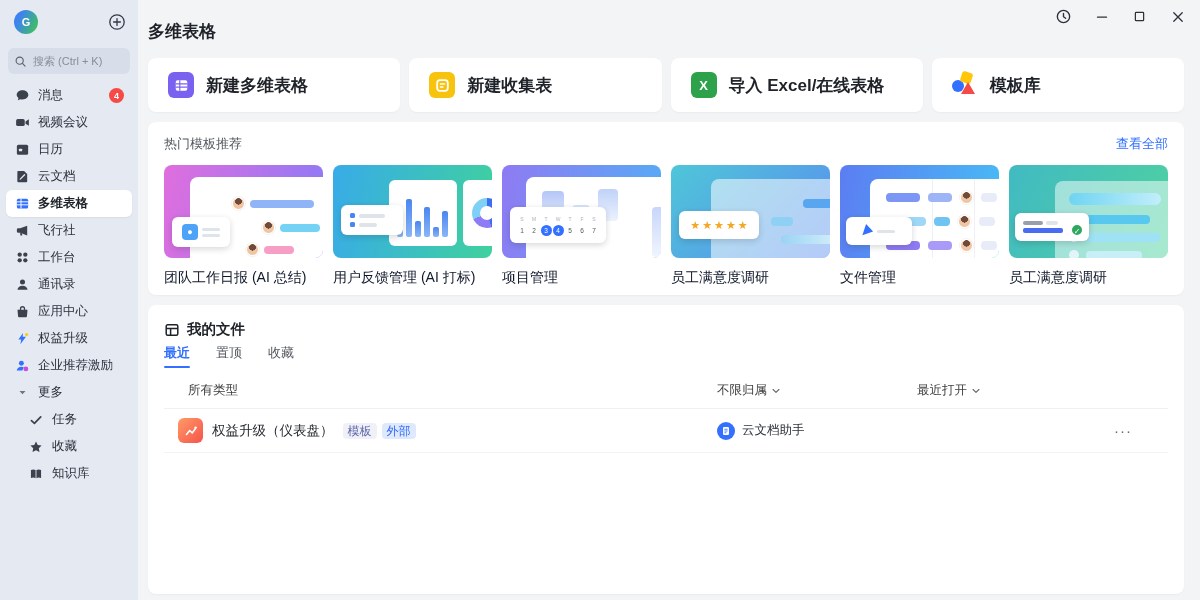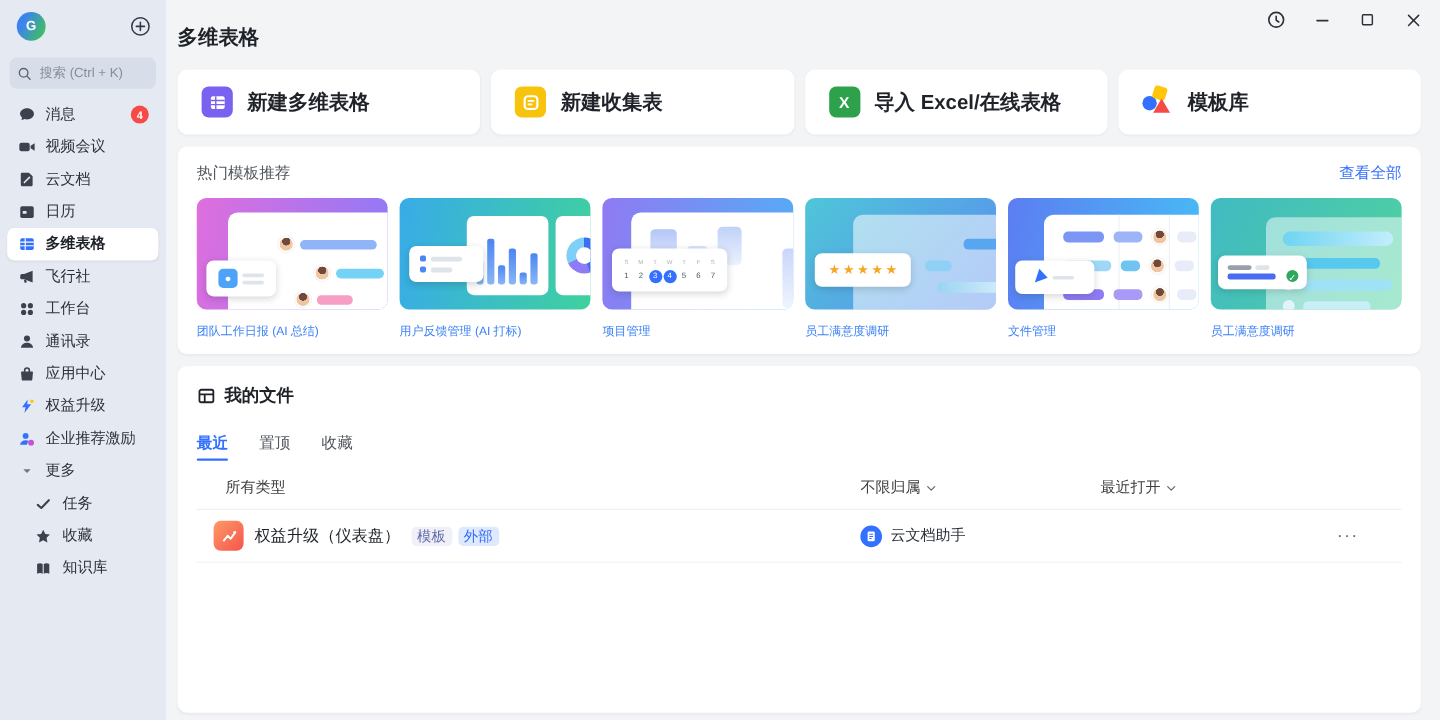--- a/index.html
+++ b/index.html
@@ -47,21 +47,21 @@
   .action-label{font-size:17px;font-weight:700;color:#1f2329;}
 
   .panel{background:#fff;border-radius:8px;box-shadow:0 1px 2px rgba(31,35,41,.04);}
   .templates-panel{margin-top:10px;height:173px;padding:13px 16px 0;}
   .tp-head{display:flex;align-items:center;justify-content:space-between;}
   .tp-title{font-size:13px;color:#51565d;}
   .tp-viewall{font-size:13px;color:#3370ff;cursor:pointer;}
   .tcards{display:flex;gap:10px;margin-top:12px;}
   .tcard{flex:1;cursor:pointer;min-width:0;}
   .thumb{position:relative;height:93px;border-radius:8px;overflow:hidden;}
-  .tlabel{margin-top:11px;font-size:10px;color:#3b82f6;white-space:nowrap;overflow:hidden;}
+  .tlabel{margin-top:11px;font-size:14px;color:#0f172a;white-space:nowrap;overflow:hidden;}
   .tpanel{position:absolute;background:#fff;border-radius:8px;}
   .chip{position:absolute;background:#fff;border-radius:6px;box-shadow:0 2px 6px rgba(31,35,41,.18);
     display:flex;align-items:center;justify-content:center;gap:4px;}
   .bar{display:block;border-radius:4px;}
 
   .t1{background:linear-gradient(100deg,#df6ede,#8d7af6);}
   .t1 .tpanel{left:26px;top:12px;width:160px;height:92px;}
   .t1 .trow{position:absolute;display:flex;align-items:center;gap:5px;}
   .pav{width:13px;height:13px;border-radius:50%;background:radial-gradient(circle at 50% 30%,#6e4a3c 34%,#f0c5a2 36%);border:1.5px solid #fff;box-shadow:0 0 0 1px rgba(0,0,0,.05);}
   .t1 .r1{left:42px;top:20px;}  .t1 .r2{left:72px;top:44px;}  .t1 .r3{left:56px;top:66px;}
@@ -133,21 +133,21 @@
   .t6 .dk{display:flex;gap:3px;} .t6 .dk i{display:block;width:20px;height:4px;border-radius:2px;background:#9aa0ab;}
   .t6 .dk i.lt{width:12px;background:#dfe3ea;}
   .t6 .bl{width:40px;height:5px;border-radius:2px;background:#4a6cf0;}
   .check-dot{position:absolute;right:5px;bottom:4px;width:14px;height:14px;border-radius:50%;background:#2ea75f;border:2px solid #fff;
     color:#fff;font-size:8px;line-height:14px;text-align:center;font-weight:700;}
 
   
   .files-panel{margin-top:10px;flex:1;padding:15px 16px;display:flex;flex-direction:column;min-height:0;}
   .fp-head{display:flex;align-items:center;gap:7px;}
   .fp-title{font-size:14.5px;font-weight:700;color:#1f2329;}
-  .fp-tabs{display:flex;gap:26px;margin-top:21px;}
+  .fp-tabs{display:flex;gap:26px;margin-top:5px;}
   .ftab{font-size:13px;color:#51565d;cursor:pointer;padding-bottom:6px;position:relative;}
   .ftab.active{color:#3370ff;font-weight:700;}
   .ftab.active::after{content:"";position:absolute;left:0;right:0;bottom:0;height:2px;border-radius:1px;background:#3370ff;}
   .fgrid{display:grid;grid-template-columns:1fr 200px 215px 36px;align-items:center;}
   .filter-row{margin-top:14px;font-size:12.5px;color:#404040;}
   .filter-row .fcell{display:flex;align-items:center;gap:4px;cursor:pointer;}
   .filter-row .cell-type{padding-left:24px;cursor:default;}
   .divider{height:1px;background:#eff0f2;margin-top:9px;}
   .file-row{height:44px;border-bottom:1px solid #f2f3f5;cursor:pointer;}
   .frow-name{display:flex;align-items:center;gap:9px;padding-left:14px;min-width:0;}
@@ -198,34 +198,34 @@
           <svg viewBox="0 0 16 16" width="15" height="15" fill="currentColor">
             <rect x="1.2" y="4.2" width="9.2" height="7.6" rx="1.8"></rect>
             <path d="M11.2 6.8l3.6-2.2v6.8l-3.6-2.2z"></path>
           </svg>
         </span>
       <span>视频会议</span>
     </div>
     <div class="nav-item">
       <span class="ic">
           <svg viewBox="0 0 16 16" width="15" height="15">
+            <rect x="2" y="3" width="12" height="10.6" rx="1.6" fill="currentColor"></rect>
+            <rect x="4.2" y="7.2" width="3.4" height="2.6" rx="0.6" fill="#e5e9f2"></rect>
+          </svg>
+        </span>
+      <span>日历</span>
+    </div>
+    <div class="nav-item">
+      <span class="ic">
+          <svg viewBox="0 0 16 16" width="15" height="15">
             <path d="M3.5 2h6.2L13 5.3V13a1 1 0 0 1-1 1H3.5a1 1 0 0 1-1-1V3a1 1 0 0 1 1-1z" fill="currentColor"></path>
             <path d="M5.6 10.8l4.6-4.6" stroke="#e5e9f2" stroke-width="1.4" stroke-linecap="round"></path>
           </svg>
         </span>
       <span>云文档</span>
-    </div>
-    <div class="nav-item">
-      <span class="ic">
-          <svg viewBox="0 0 16 16" width="15" height="15">
-            <rect x="2" y="3" width="12" height="10.6" rx="1.6" fill="currentColor"></rect>
-            <rect x="4.2" y="7.2" width="3.4" height="2.6" rx="0.6" fill="#e5e9f2"></rect>
-          </svg>
-        </span>
-      <span>日历</span>
     </div>
     <div class="nav-item active">
       <span class="ic">
           <svg viewBox="0 0 16 16" width="15" height="15">
             <rect x="2" y="2.8" width="12" height="10.4" rx="1.6" fill="currentColor"></rect>
             <path d="M2 6.2h12M2 9.4h12M6.4 2.8v10.4" stroke="#fff" stroke-width="1"></path>
           </svg>
         </span>
       <span>多维表格</span>
     </div>

